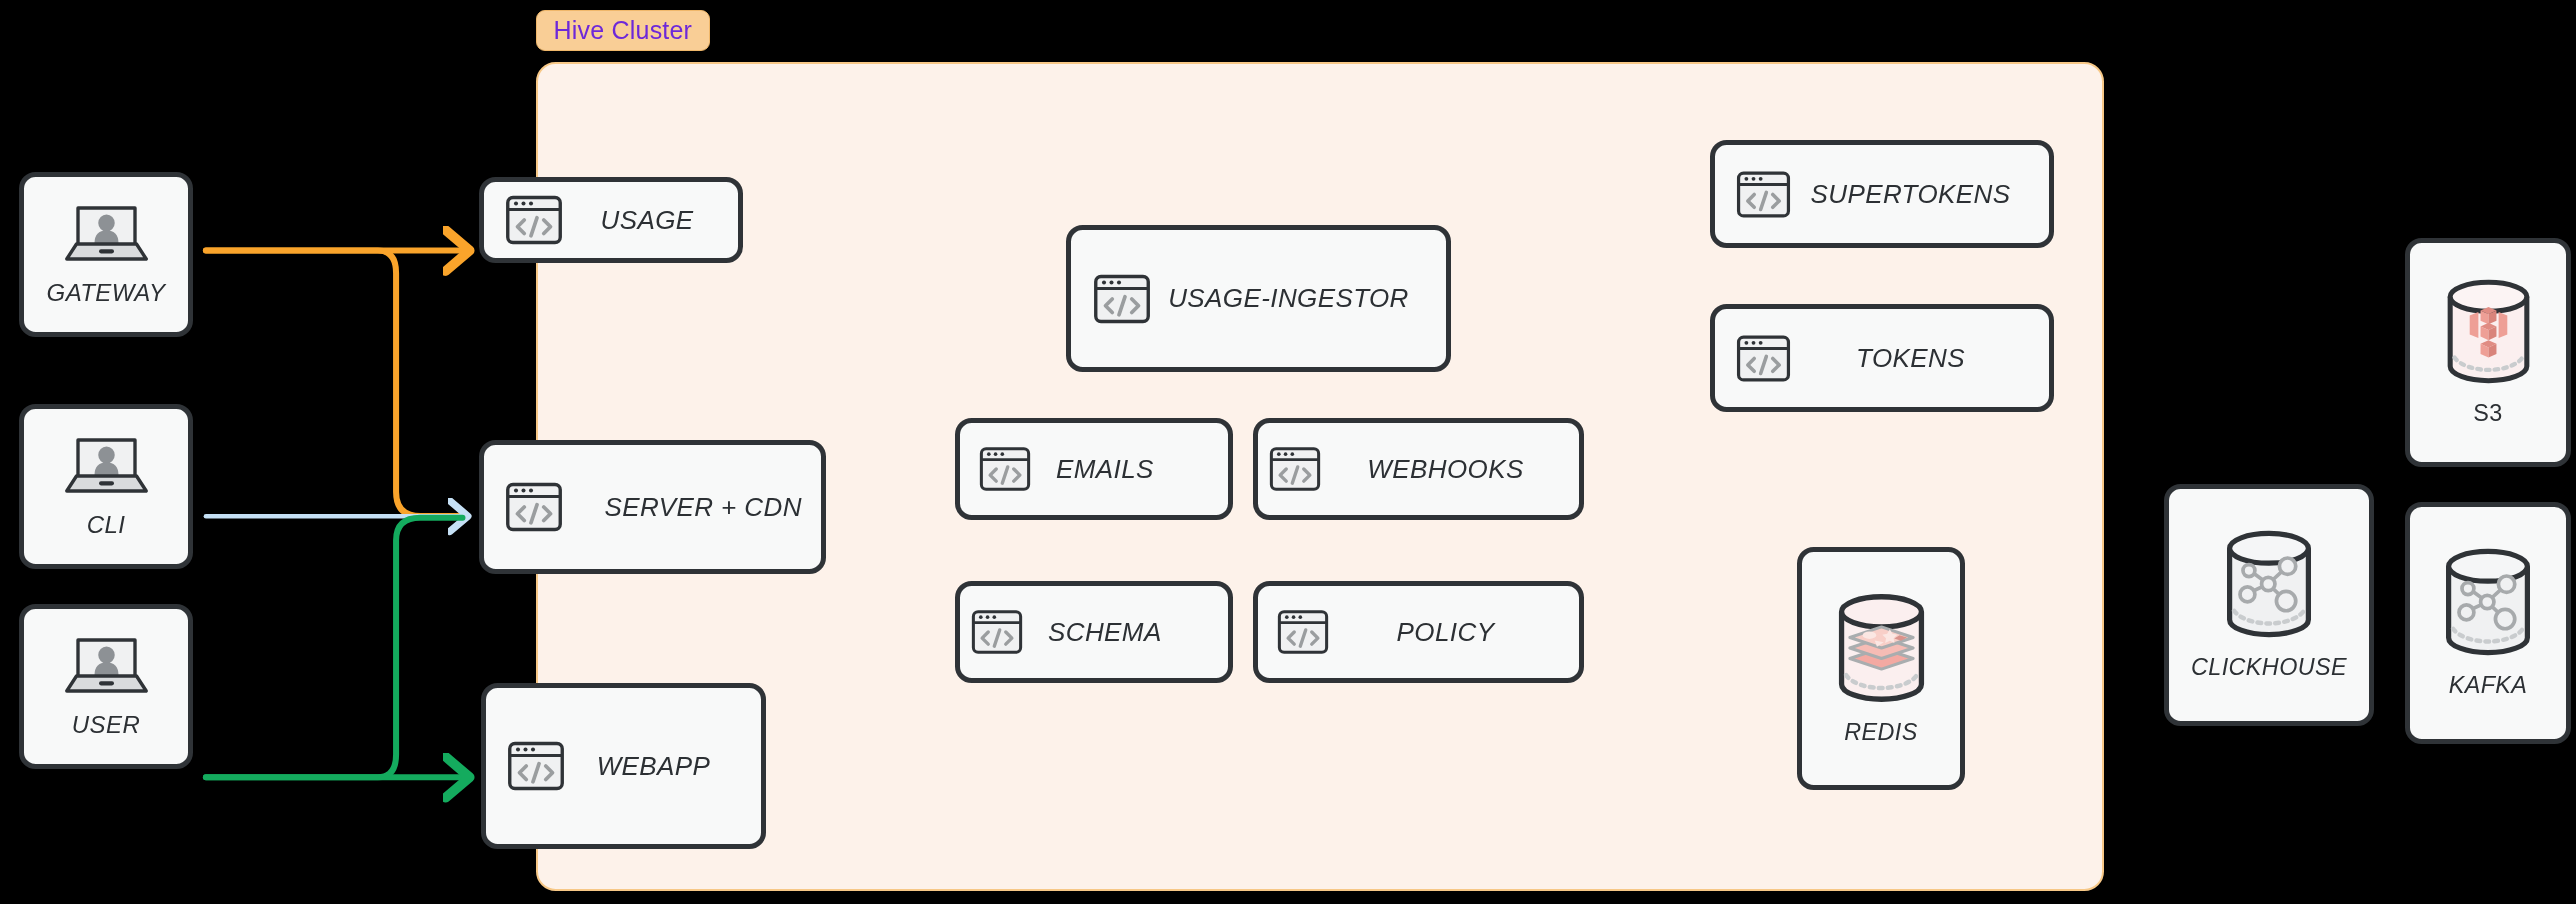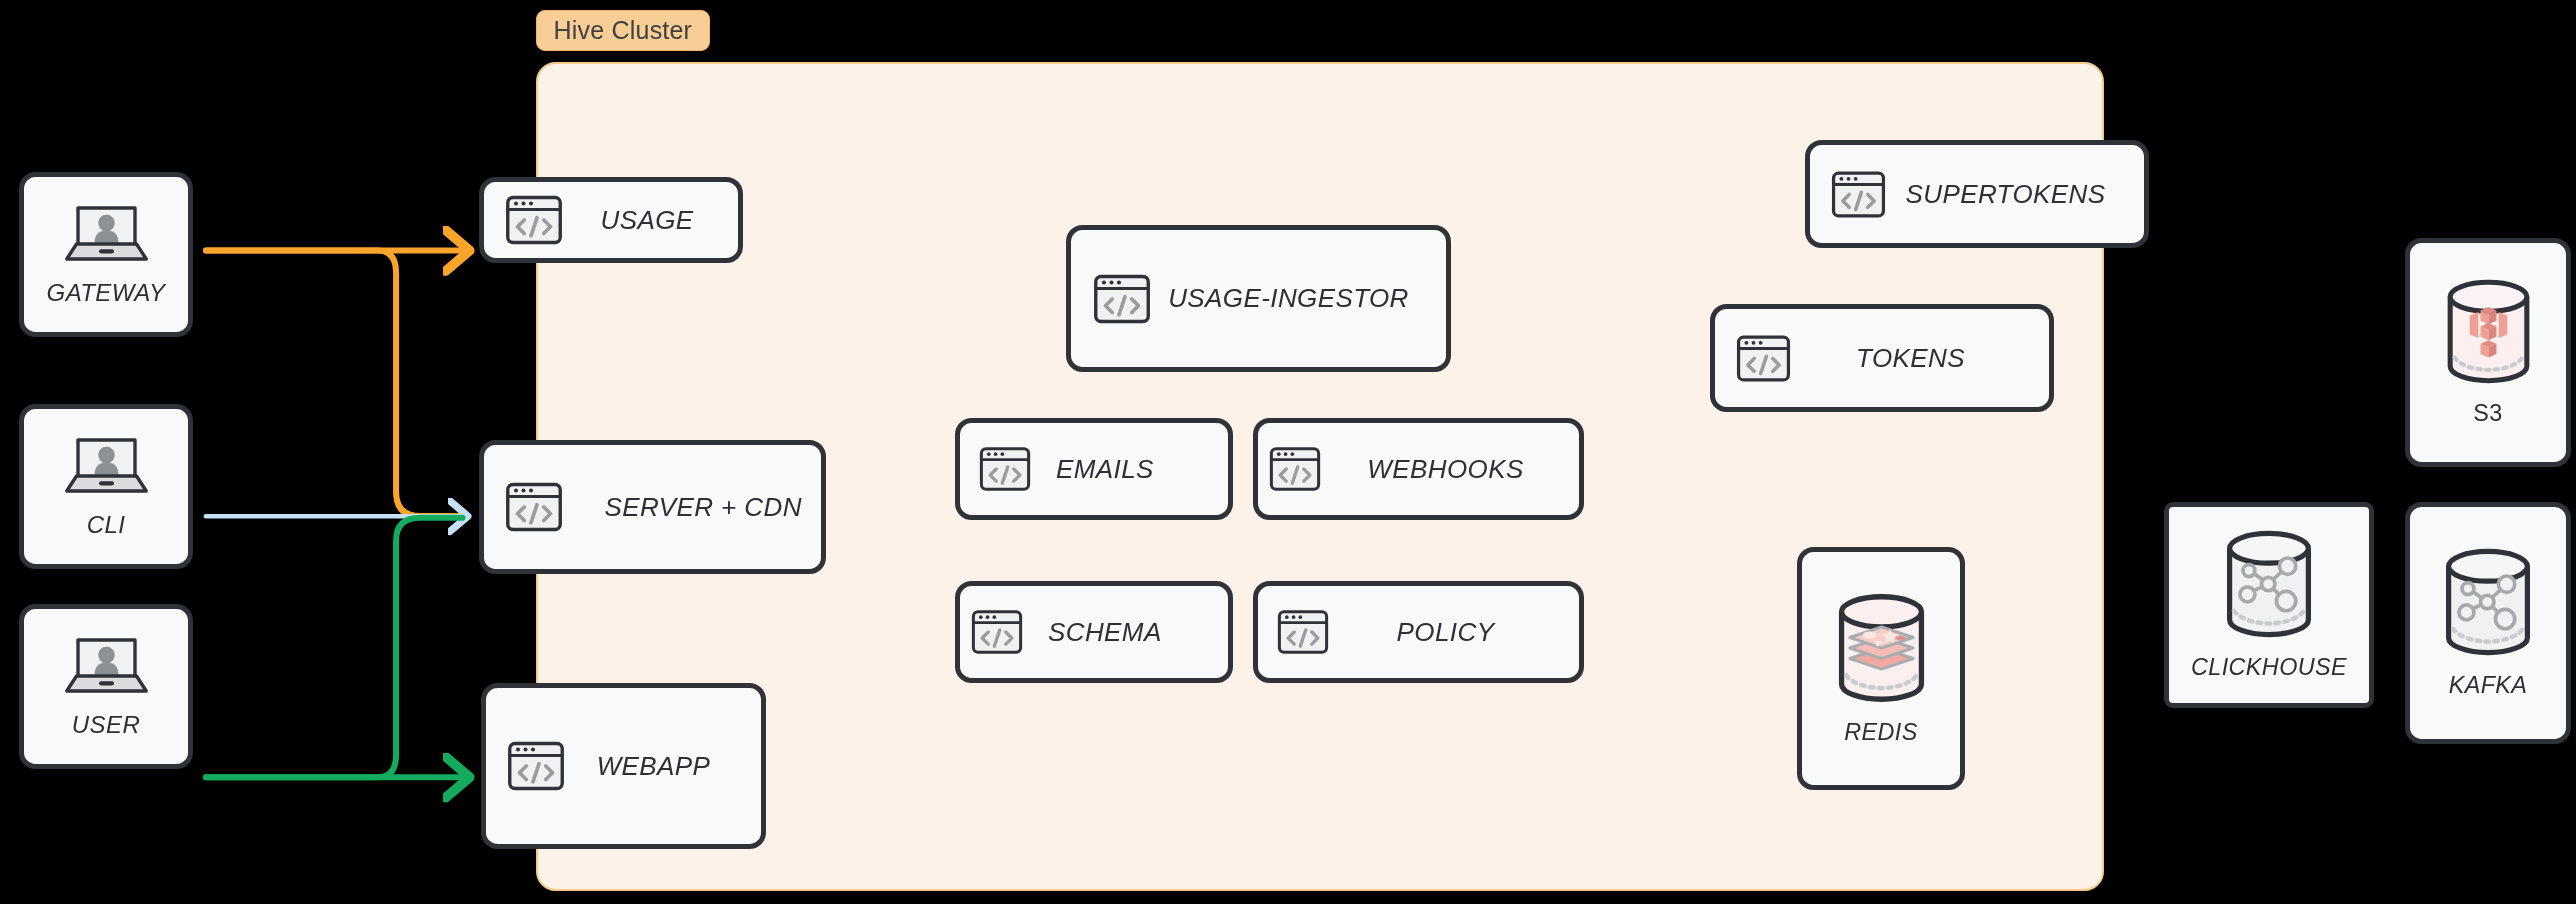--- a/index.html
+++ b/index.html
@@ -36,21 +36,21 @@
     left: 536px;
     top: 9.8px;
     height: 41px;
     padding: 0 16.6px;
     display: flex;
     align-items: center;
     background: #F9CE96;
     border: 1.5px solid #F0B76A;
     border-radius: 9px;
     font-size: 25px;
-    color: #404040;
+    color: #6d28d9;
     letter-spacing: 0.2px;
     white-space: nowrap;
     box-sizing: border-box;
     z-index: 6;
   }
 
   
   .node {
     position: absolute;
     box-sizing: border-box;
@@ -315,21 +315,21 @@
         <path d="M27,40 L18,49 L27,58" fill="none" stroke="#9A9D9F" stroke-width="5" stroke-linecap="round" stroke-linejoin="round"></path>
         <path d="M53,40 L62,49 L53,58" fill="none" stroke="#9A9D9F" stroke-width="5" stroke-linecap="round" stroke-linejoin="round"></path>
         <path d="M44,37 L36,61" fill="none" stroke="#9A9D9F" stroke-width="5" stroke-linecap="round"></path>
       </svg>
     </span>
     <span class="label-wrap">
       <span class="label">POLICY</span>
     </span>
   </div>
 
-  <div class="node svc" style="left:1805px; top:140px; width:344px; height:108px; padding:0 19.6px;">
+  <div class="node svc" style="left:1710px; top:140px; width:344px; height:108px; padding:0 19.6px;">
     <span class="icon-wrap">
       <svg class="code-ico" width="57" height="57" viewBox="0 0 80 80">
         <rect x="5" y="10" width="70" height="60" rx="7" fill="#F0F1F2" stroke="#2F3337" stroke-width="4.5"></rect>
         <path d="M5,26 h70" stroke="#2F3337" stroke-width="4"></path>
         <circle cx="16" cy="18" r="2.7" fill="#2F3337"></circle>
         <circle cx="26" cy="18" r="2.7" fill="#2F3337"></circle>
         <circle cx="36" cy="18" r="2.7" fill="#2F3337"></circle>
         <path d="M27,40 L18,49 L27,58" fill="none" stroke="#9A9D9F" stroke-width="5" stroke-linecap="round" stroke-linejoin="round"></path>
         <path d="M53,40 L62,49 L53,58" fill="none" stroke="#9A9D9F" stroke-width="5" stroke-linecap="round" stroke-linejoin="round"></path>
         <path d="M44,37 L36,61" fill="none" stroke="#9A9D9F" stroke-width="5" stroke-linecap="round"></path>
@@ -396,21 +396,21 @@
           <path d="M82,67 v14 l-11,5 v-14 z" fill="#D9847B"></path>
           <path d="M71,86 l11,5 -11,5 -11,-5 z" fill="#E08C83"></path>
           <path d="M60,91 v14 l11,5 v-14 z" fill="#EE9F96"></path>
           <path d="M82,91 v14 l-11,5 v-14 z" fill="#D9847B"></path>
         </g>
       </svg>
     </span>
     <span class="label upright">S3</span>
   </div>
 
-  <div class="node store" style="left:2164px; top:502px; width:210px; height:206px;border-radius:9px;">
+  <div class="node store" style="left:2164px; top:484px; width:210px; height:242px;">
     <span class="icon-wrap">
       <svg class="db-ico" width="106" height="110" viewBox="0 0 142 148">
         <path d="M18,26 v96 a53,20 0 0 0 106,0 v-96" fill="#F0F1F2" stroke="#2F3337" stroke-width="7" stroke-linejoin="round"></path>
         <ellipse cx="71" cy="26" rx="53" ry="20" fill="#F5F6F7" stroke="#2F3337" stroke-width="7"></ellipse>
         <path d="M24,110 a50,26 0 0 0 94,0" fill="none" stroke="#C9CCCE" stroke-width="6" stroke-dasharray="5 7" stroke-linecap="round"></path>
         <g stroke="#A7AAAC" stroke-width="5" fill="none" stroke-linecap="round">
           <path d="M48,58 L70,74"></path>
           <path d="M94,52 L70,74"></path>
           <path d="M44,86 L70,74"></path>
           <path d="M70,74 L92,95"></path>

